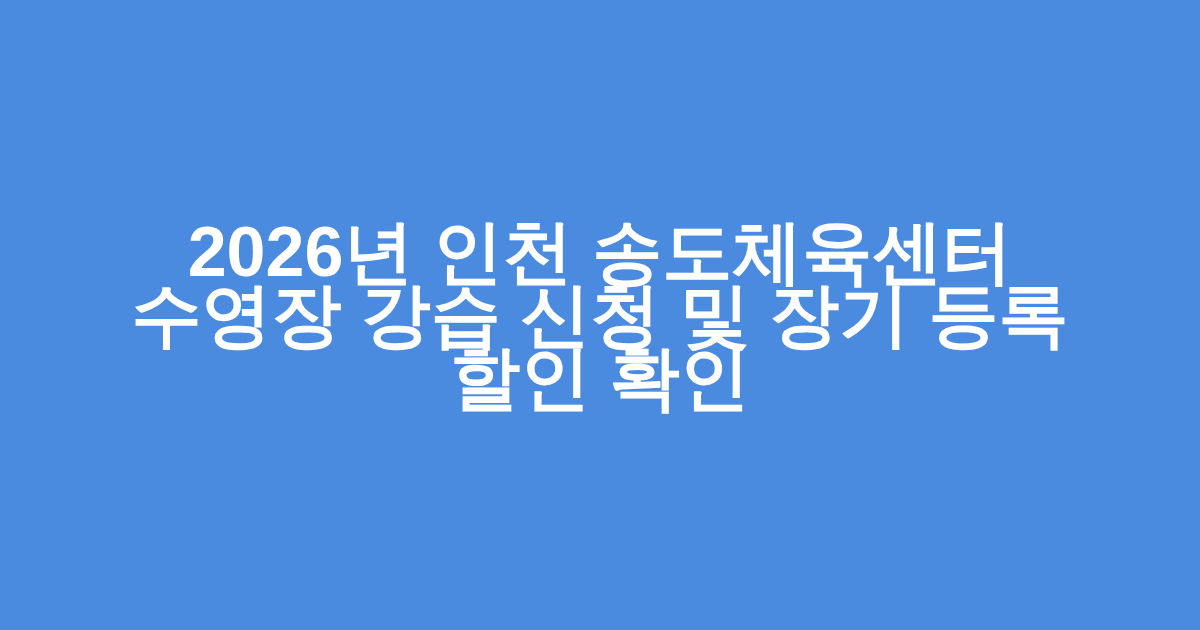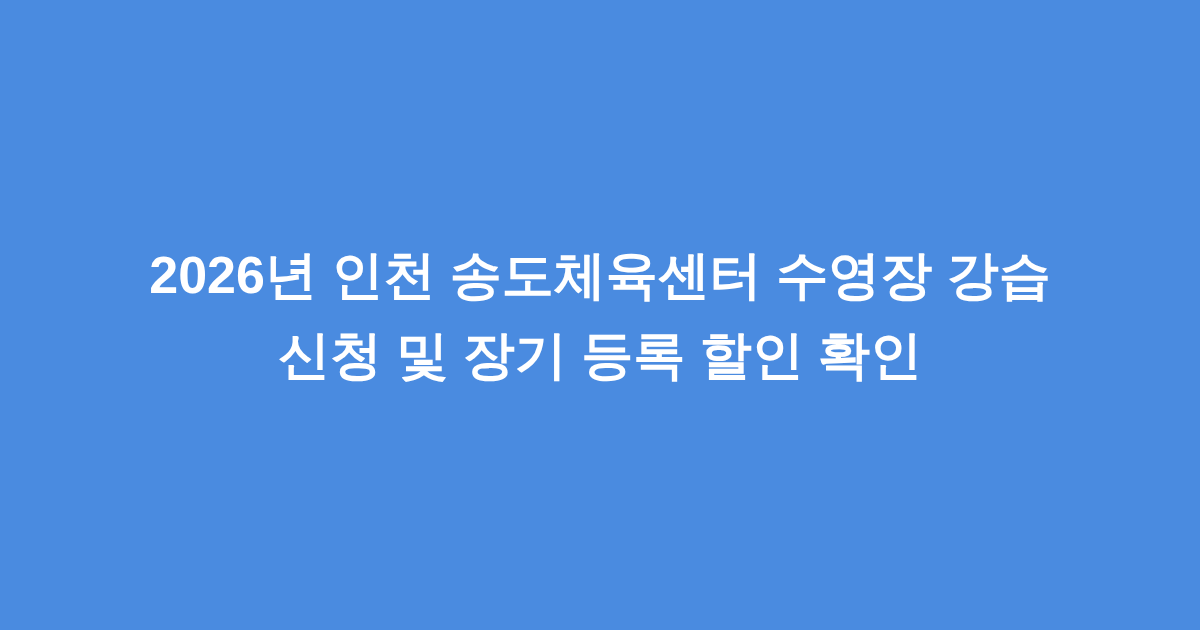--- a/index.html
+++ b/index.html
@@ -27,23 +27,23 @@
   }
 
   #banner-title {
     display: block;
     width: 1010px;
     margin: 0;
     padding: 0;
     text-align: center;
     color: #ffffff;
     font-family: "Liberation Sans", "DejaVu Sans", sans-serif;
-    font-size: 52px;
+    font-size: 70px;
     font-weight: 700;
-    line-height: 80px;
+    line-height: 63px;
     letter-spacing: 0px;
     word-break: keep-all;
     white-space: normal;
     -webkit-font-smoothing: antialiased;
   }
 </style>
 </head>
 <body>
 
 <div id="og-banner">

